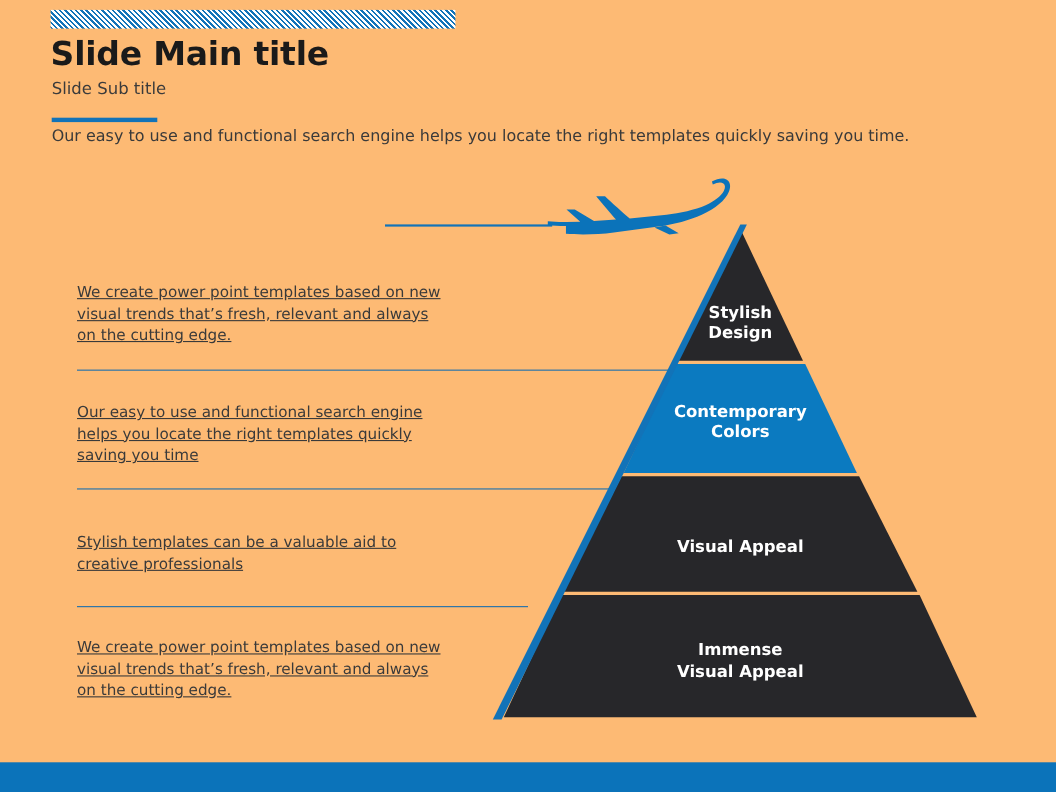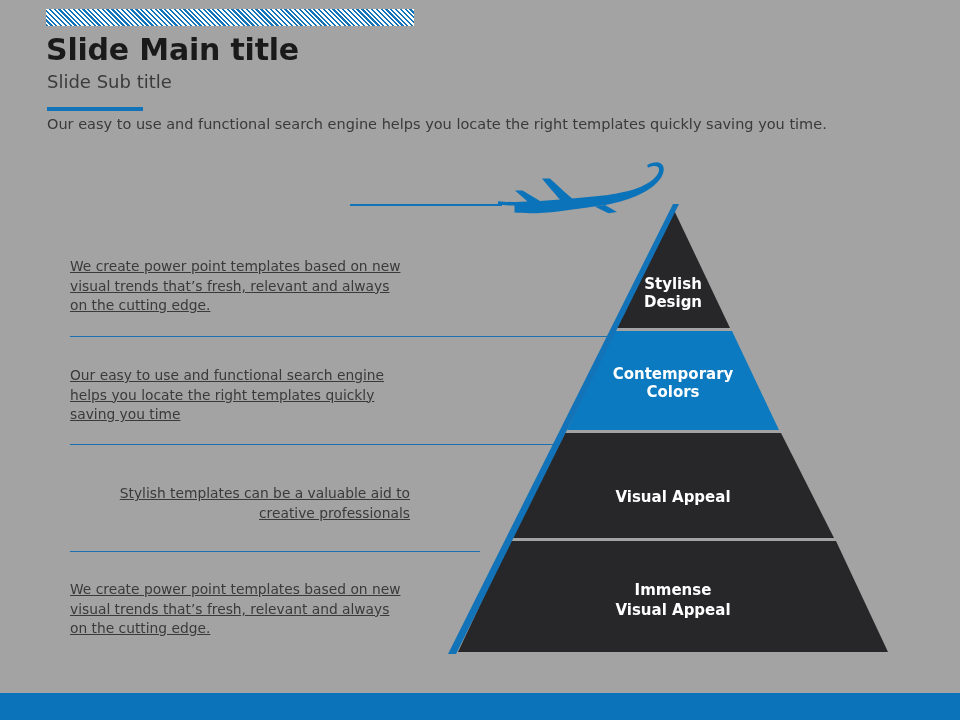--- a/index.html
+++ b/index.html
@@ -8,21 +8,21 @@
     padding: 0;
     background: #ffffff;
   }
   body {
     font-family: "DejaVu Sans", sans-serif;
   }
   #slide {
     position: relative;
     width: 960px;
     height: 720px;
-    background: #a3a3a3;
+    background: #fdba74;
     overflow: hidden;
   }
 
   
   #hatch-band {
     position: absolute;
     left: 46px;
     top: 9px;
     width: 368px;
     height: 17px;
@@ -39,21 +39,21 @@
     font-size: 30px;
     font-weight: bold;
     color: #1a1a1a;
     letter-spacing: -0.2px;
     white-space: nowrap;
   }
   #sub-title {
     position: absolute;
     left: 47px;
     top: 71px;
-    font-size: 18px;
+    font-size: 15px;
     font-weight: normal;
     color: #3b3b3b;
     white-space: nowrap;
   }
   #title-rule {
     position: absolute;
     left: 47px;
     top: 107px;
     width: 96px;
     height: 4px;
@@ -97,21 +97,21 @@
     position: absolute;
     left: 70px;
     width: 340px;
     font-size: 13.8px;
     line-height: 19.6px;
     color: #3a3a3a;
     text-decoration: underline;
   }
   #desc-0 { top: 257px; }
   #desc-1 { top: 366px; }
-  #desc-2 { top: 484px; text-align: right; }
+  #desc-2 { top: 484px; }
   #desc-3 { top: 580px; }
 
   .sep-line {
     position: absolute;
     left: 70px;
     height: 1.3px;
     background: #1a6fae;
   }
   #sep-0 { top: 336px; width: 540px; }
   #sep-1 { top: 444px; width: 507px; }

